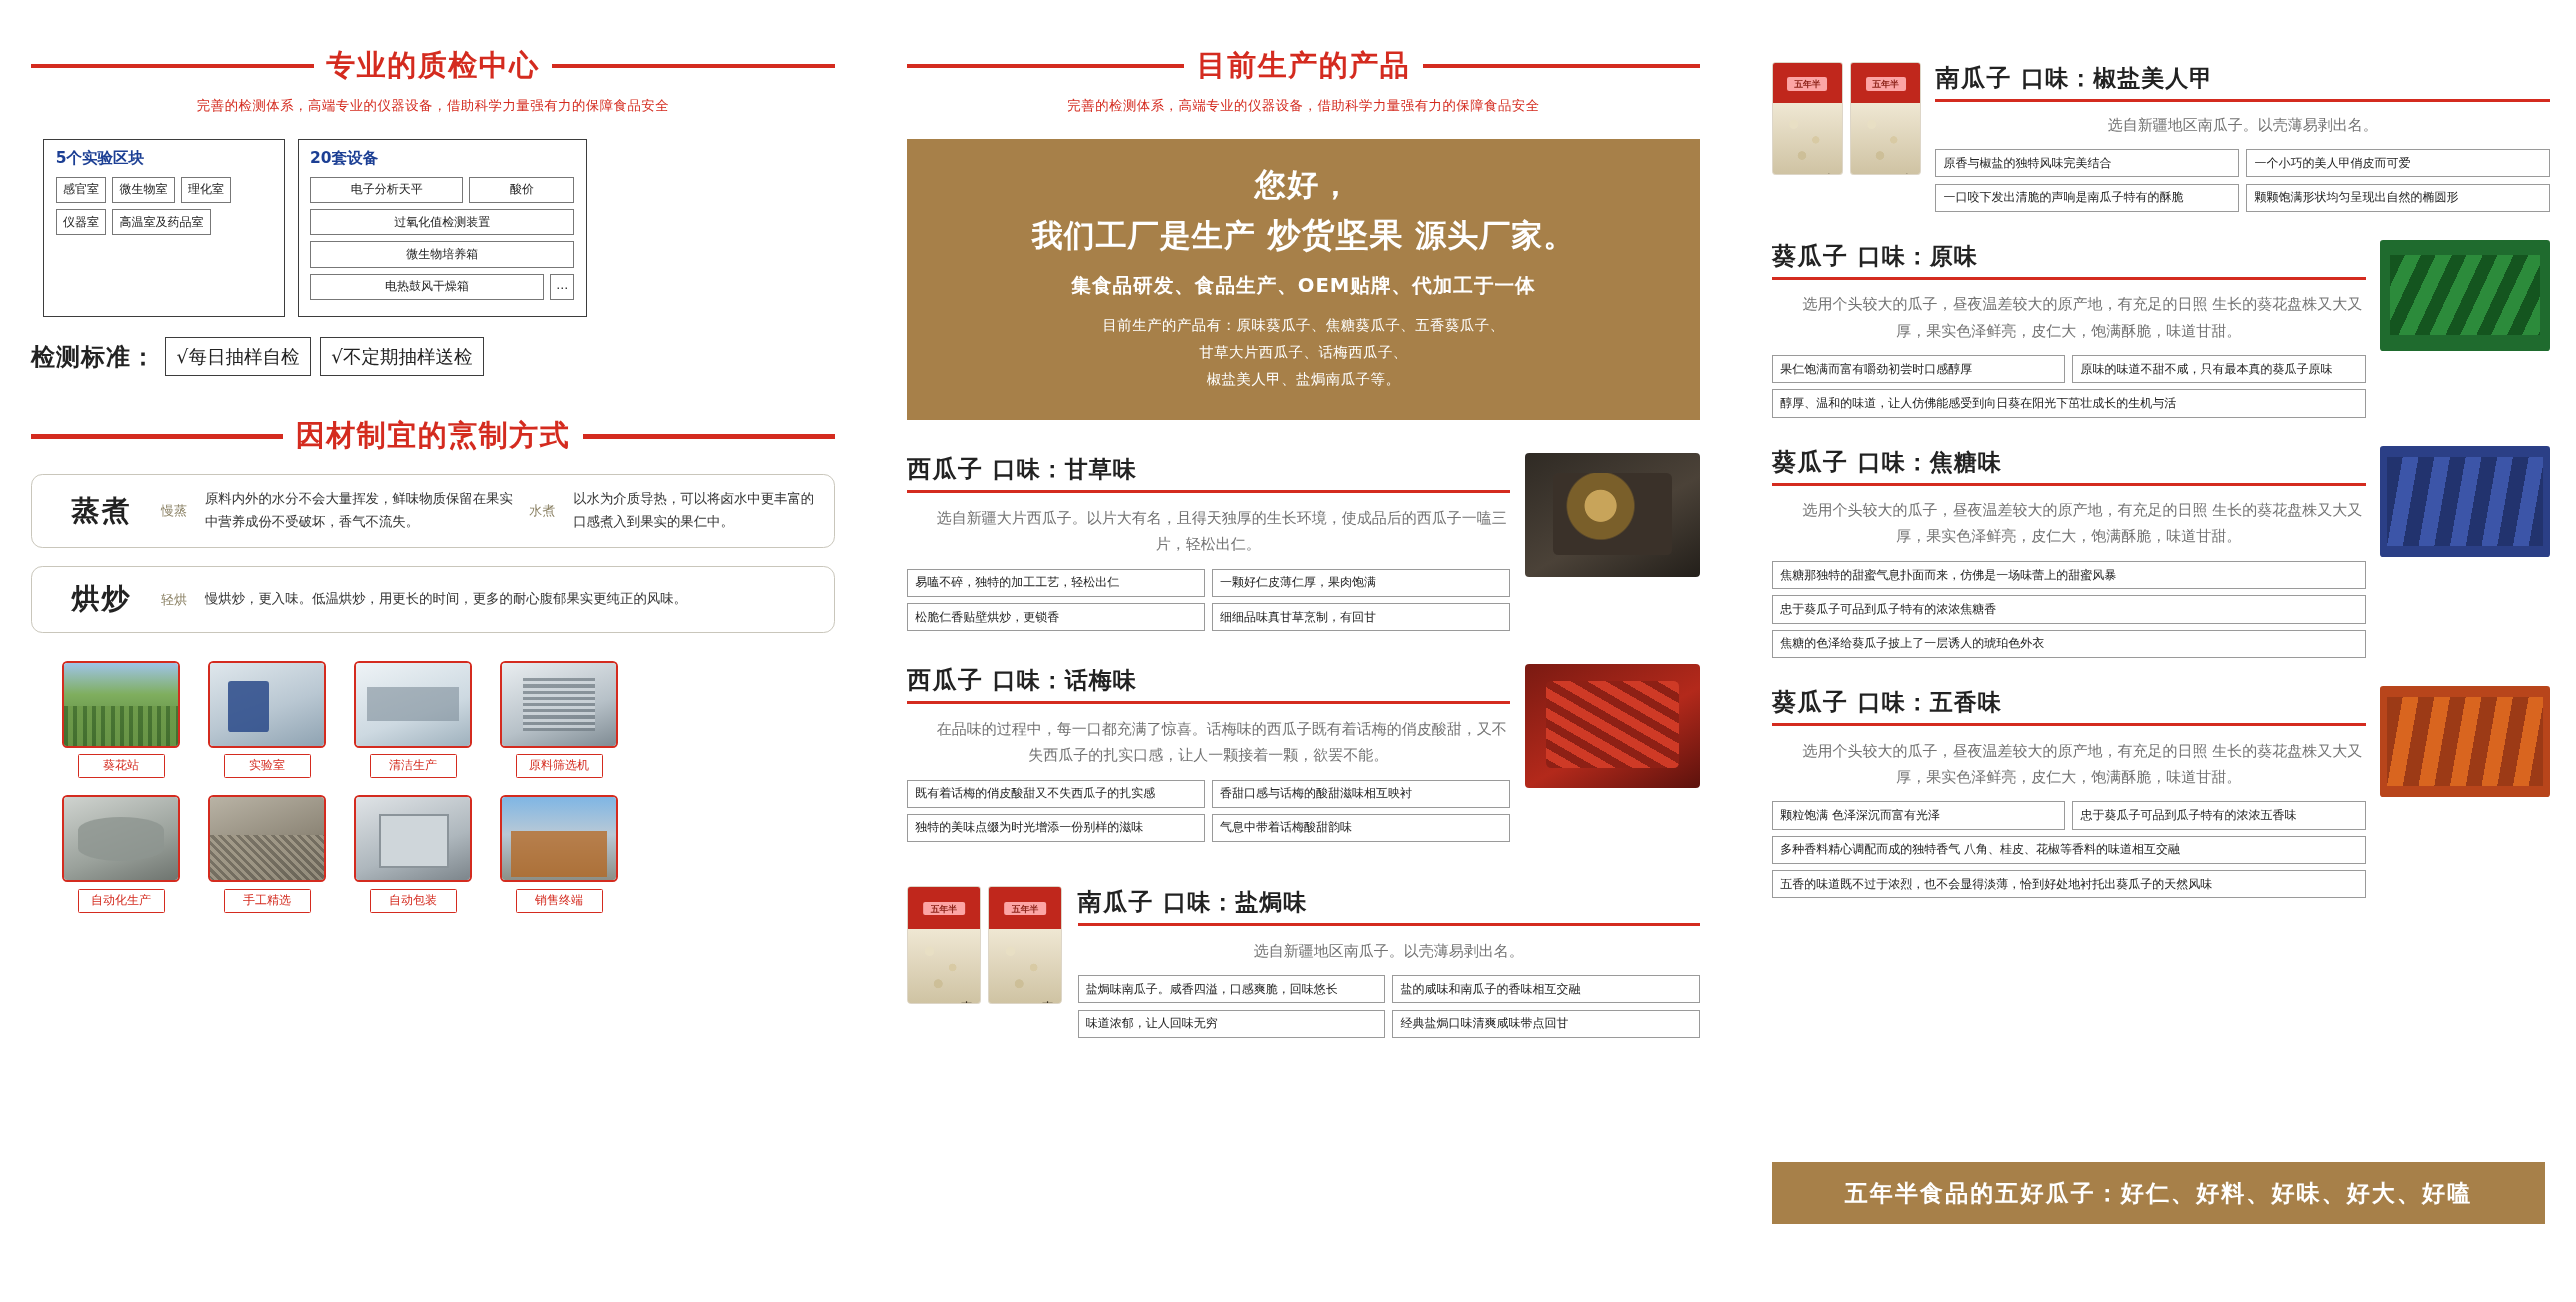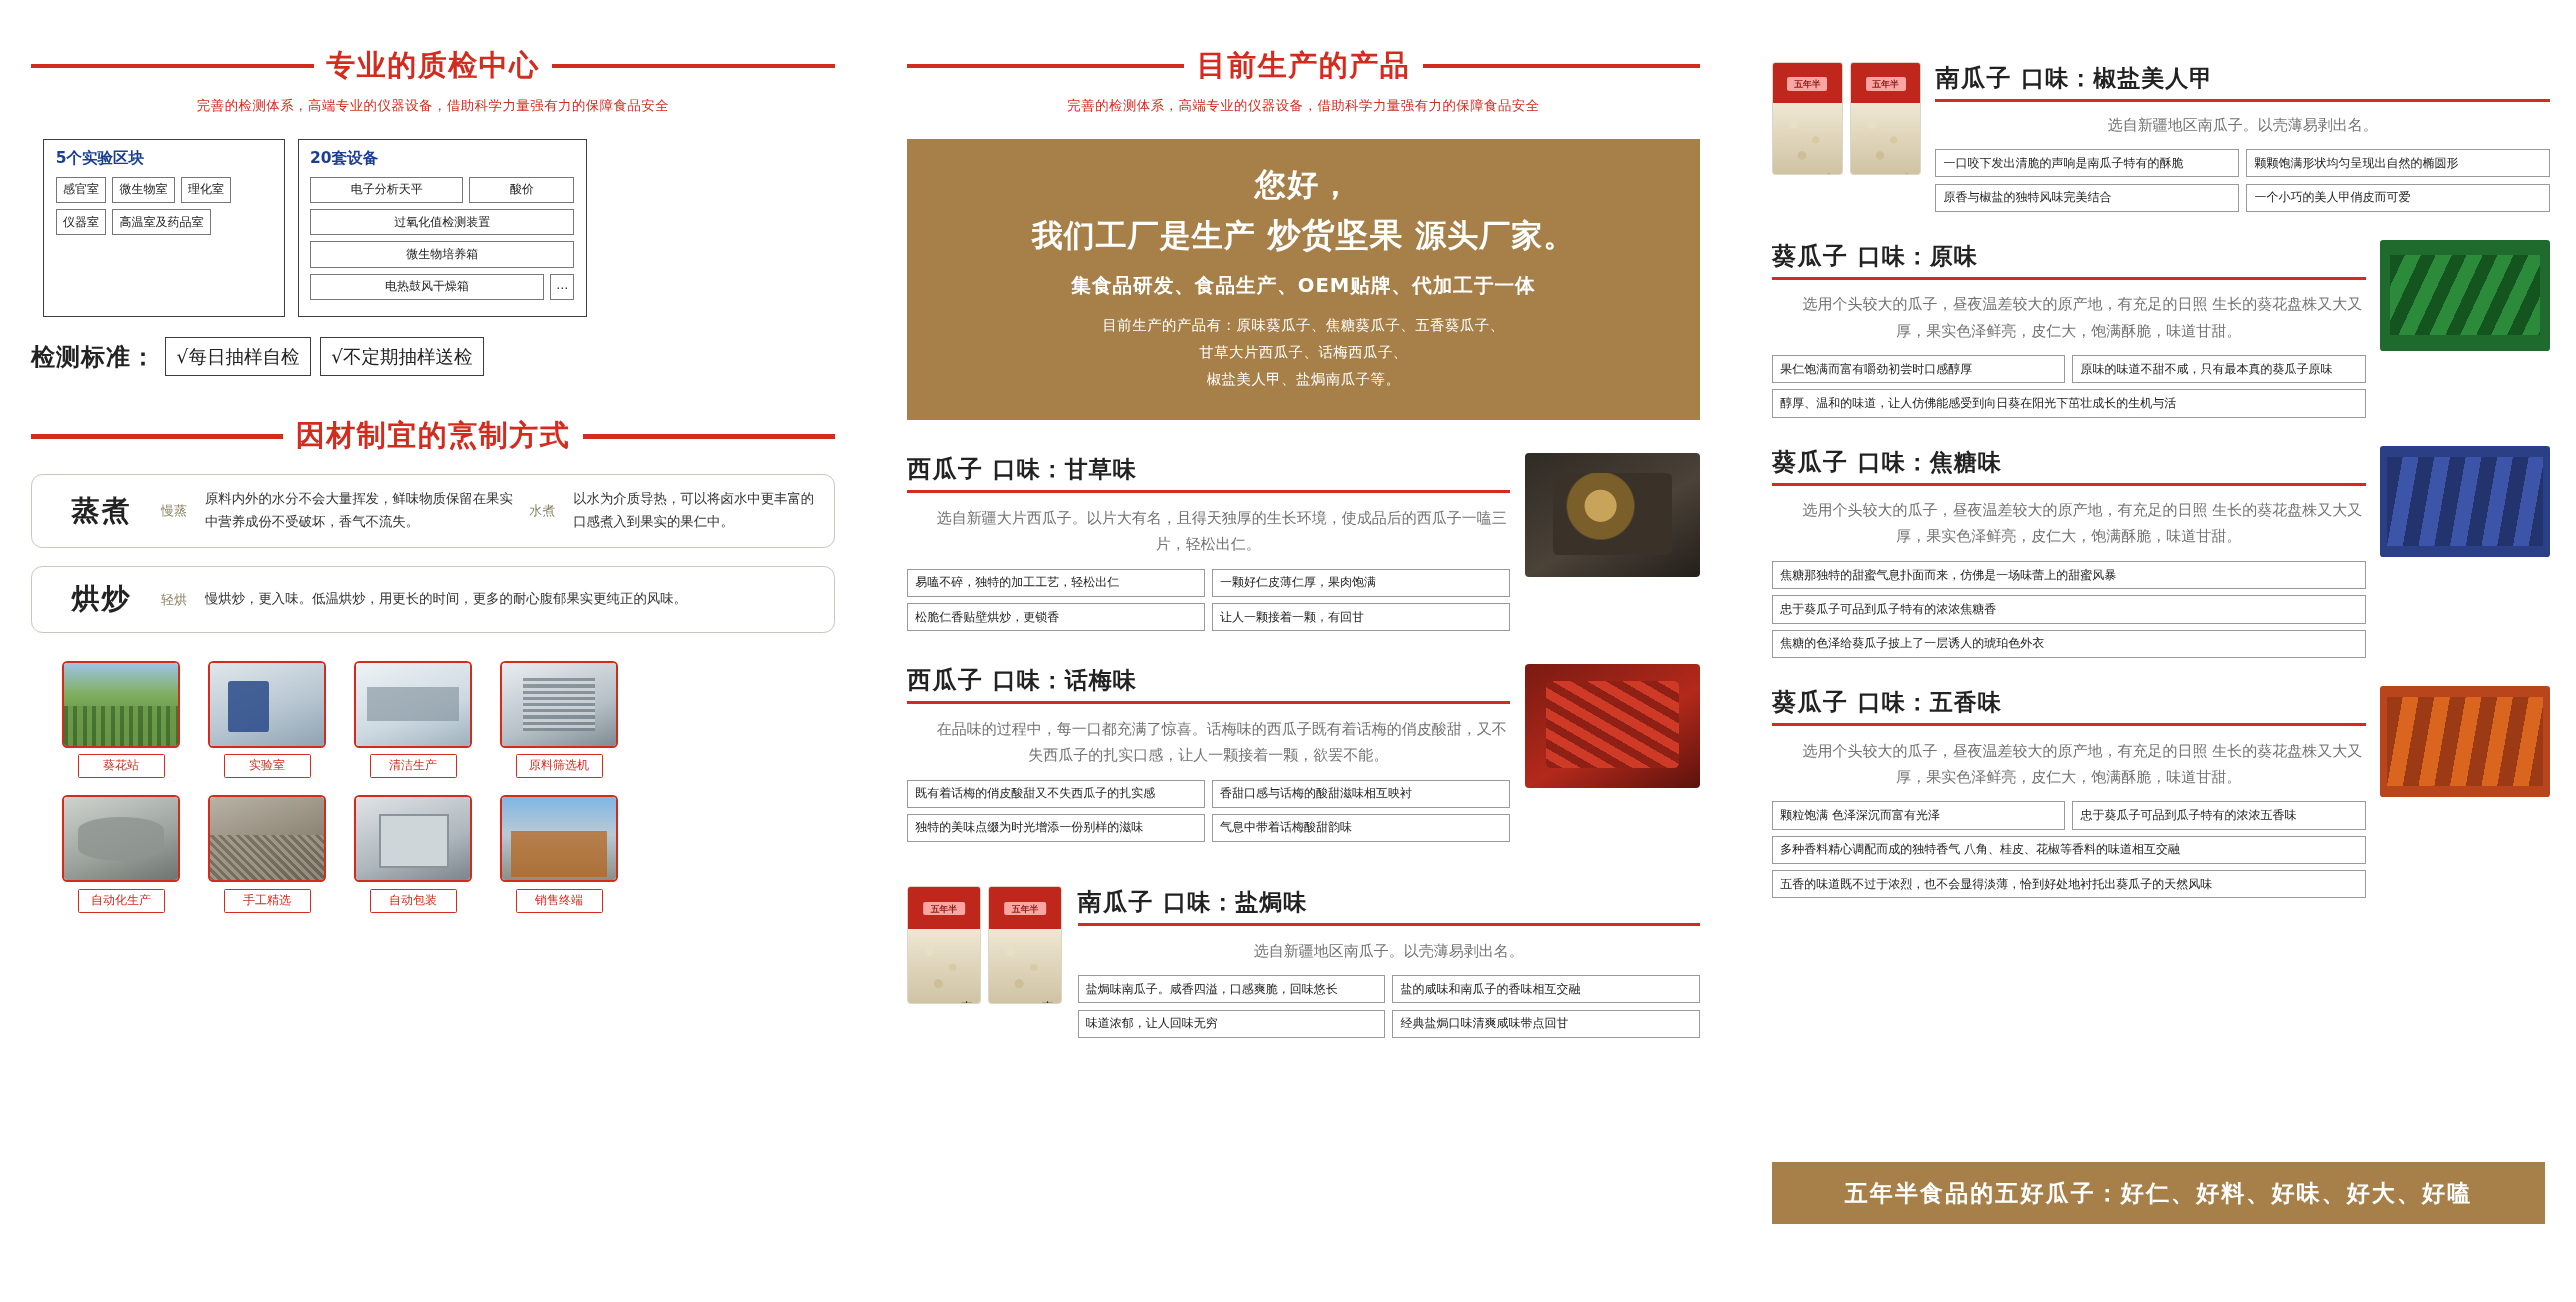--- a/index.html
+++ b/index.html
@@ -562,21 +562,21 @@
         </div>
         <div class="prod-underline"></div>
         <div class="prod-desc">选自新疆大片西瓜子。以片大有名，且得天独厚的生长环境，使成品后的西瓜子一嗑三片，轻松出仁。</div>
         <div class="feat-grid">
           <div class="feat-row">
             <span class="feat">易嗑不碎，独特的加工工艺，轻松出仁</span>
             <span class="feat">一颗好仁皮薄仁厚，果肉饱满</span>
           </div>
           <div class="feat-row">
             <span class="feat">松脆仁香贴壁烘炒，更锁香</span>
-            <span class="feat">让人一颗接着一颗，有回甘</span>
+            <span class="feat">细细品味真甘草烹制，有回甘</span>
           </div>
         </div>
       </div>
       <div class="prod-img">
           <div class="ph ph-bag-dark"></div>
         </div>
     </div>
 
     <div class="prod">
       <div class="body">
@@ -661,26 +661,26 @@
       </div>
       <div class="body">
         <div class="prod-title-row">
           <span class="prod-name">南瓜子</span>
           <span class="prod-flavor">口味：椒盐美人甲</span>
         </div>
         <div class="prod-underline"></div>
         <div class="prod-desc" style="text-indent:0;margin-top:9.3px;">选自新疆地区南瓜子。以壳薄易剥出名。</div>
         <div class="feat-grid">
           <div class="feat-row">
+            <span class="feat">原香与椒盐的独特风味完美结合</span>
+            <span class="feat">一个小巧的美人甲俏皮而可爱</span>
+          </div>
+          <div class="feat-row">
             <span class="feat">一口咬下发出清脆的声响是南瓜子特有的酥脆</span>
             <span class="feat">颗颗饱满形状均匀呈现出自然的椭圆形</span>
-          </div>
-          <div class="feat-row">
-            <span class="feat">原香与椒盐的独特风味完美结合</span>
-            <span class="feat">一个小巧的美人甲俏皮而可爱</span>
           </div>
         </div>
       </div>
     </div>
 
     <div class="rprod">
       <div class="body">
         <div class="prod-title-row">
           <span class="prod-name">葵瓜子</span>
           <span class="prod-flavor">口味：原味</span>

